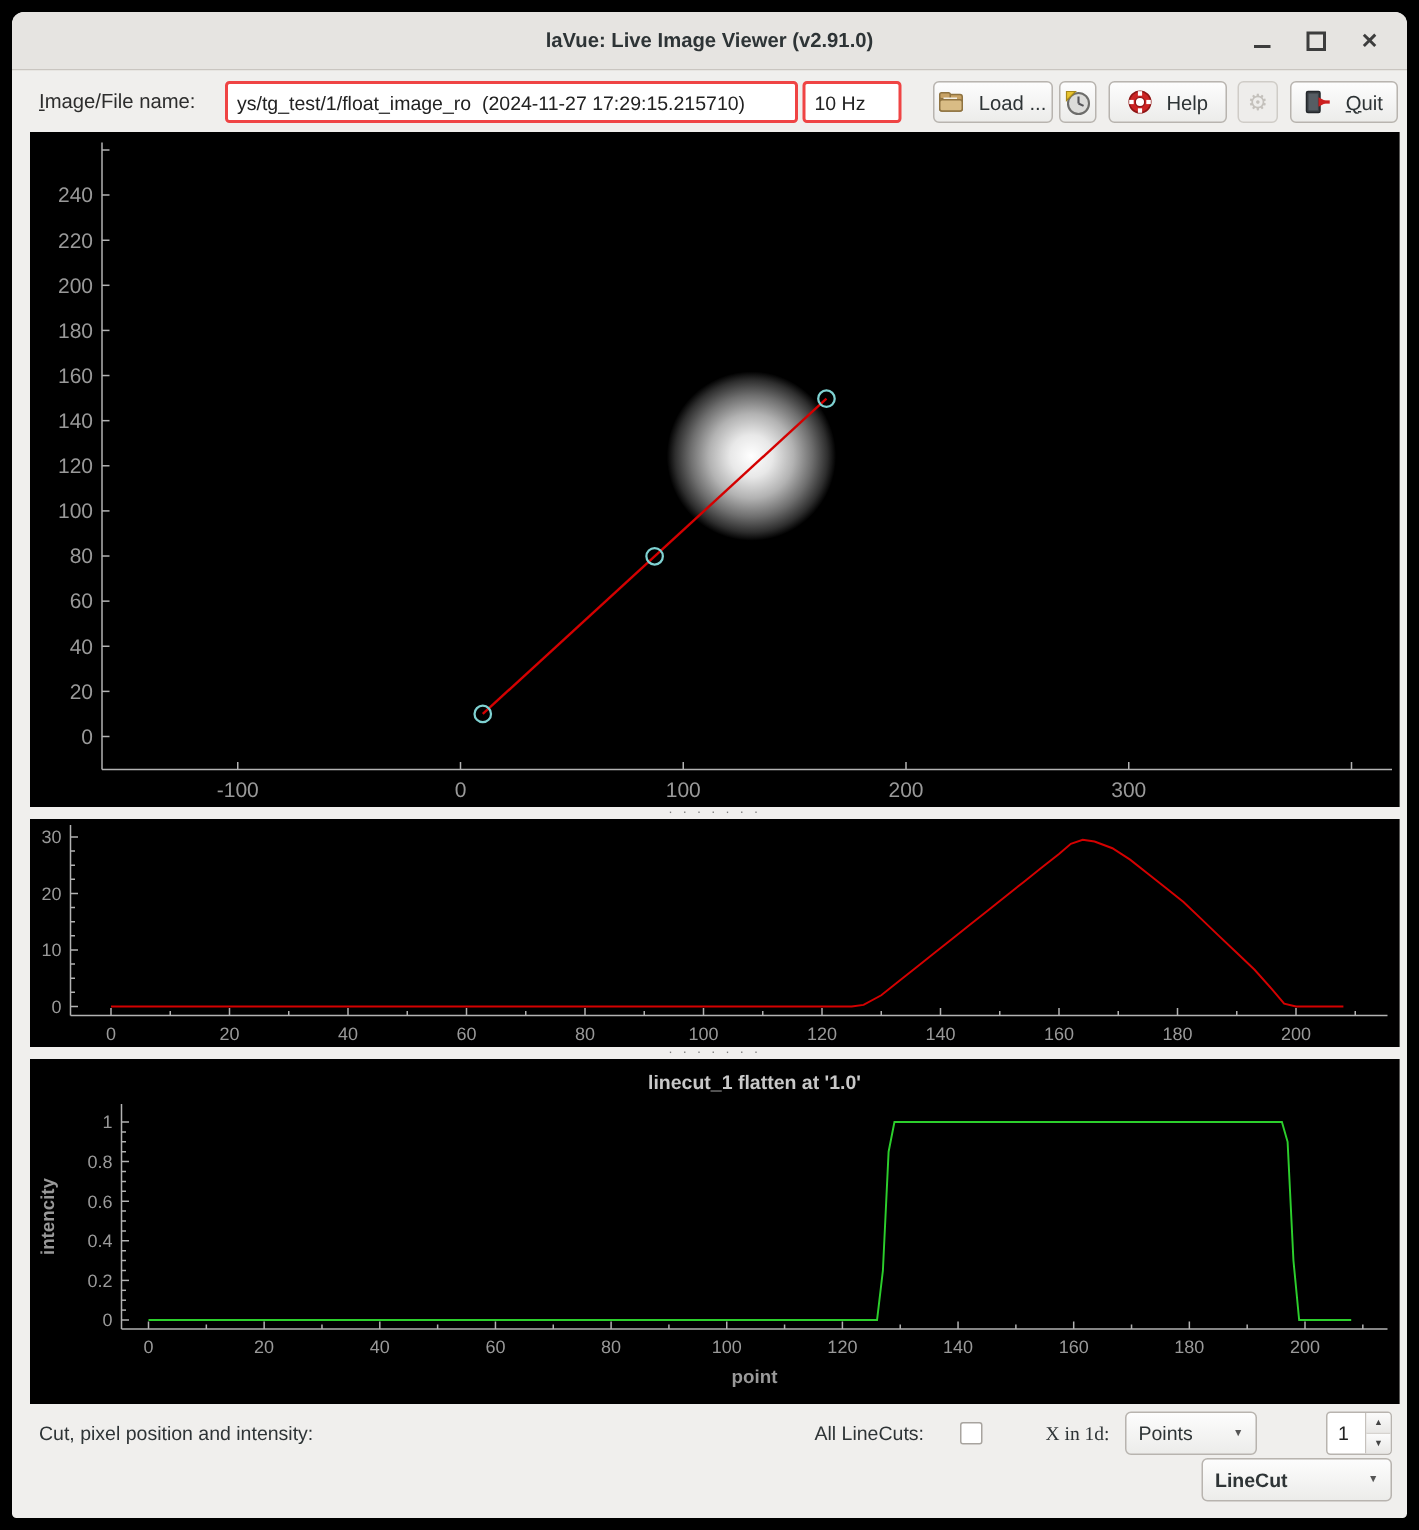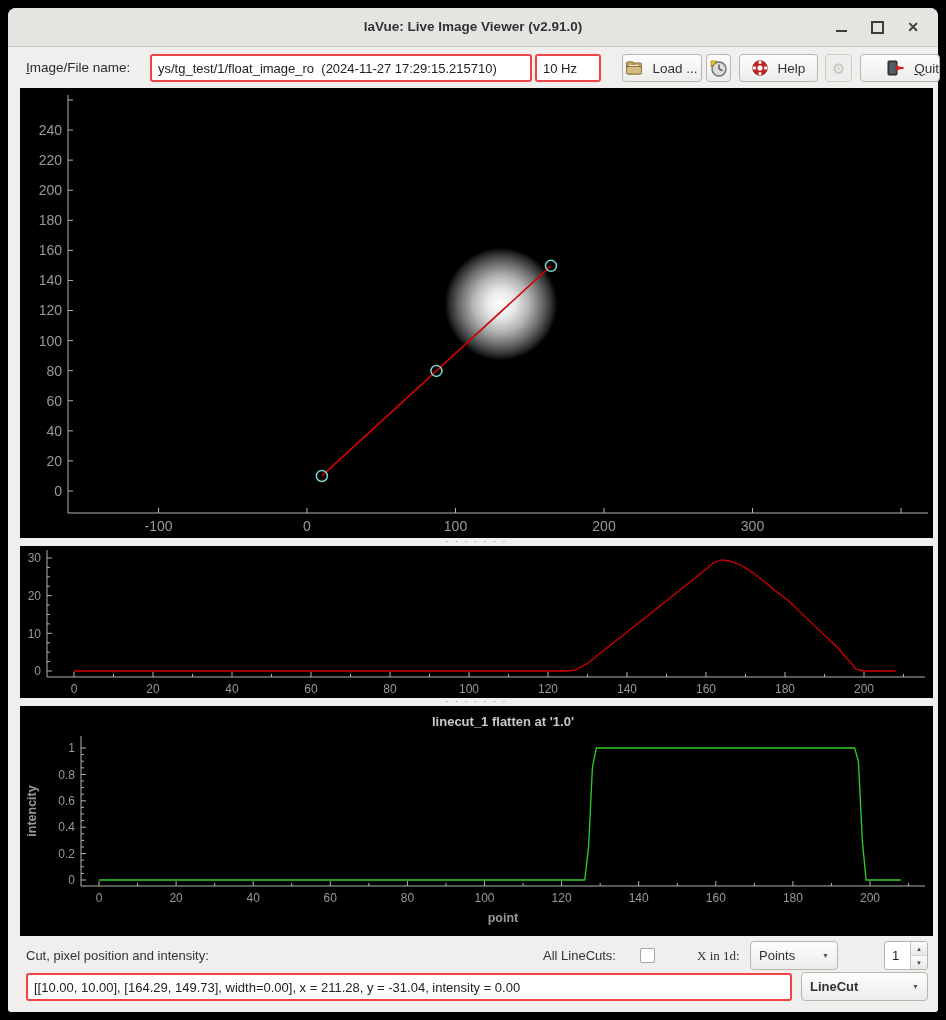--- a/index.html
+++ b/index.html
@@ -102,21 +102,21 @@
       <rect x="12.2" y="6.6" width="3" height="2.8" fill="#ffffff"></rect>
       <circle cx="8" cy="8" r="3.1" fill="#ffffff" stroke="#8e1515" stroke-width="0.8"></circle>
     </svg>
     <span>Help</span>
   </div>
 
   <div class="btn disabled" style="left:813px;top:54px;width:27px;height:28px;">
     <span class="gear-glyph">⚙</span>
   </div>
 
-  <div class="btn" style="left:848px;top:54px;width:80px;height:28px;justify-content:flex-end;">
+  <div class="btn" style="left:848px;top:54px;width:72px;height:28px;">
     <svg width="17" height="16" viewBox="0 0 17 16">
       <rect x="1" y="1" width="9" height="14" rx="1" fill="#3c4146" stroke="#23272b"></rect>
       <rect x="2.4" y="2.4" width="6.2" height="11.2" fill="#565d63"></rect>
       <path d="M16 8 L10 8 M13 8 L16.5 8" stroke="none"></path>
       <path d="M9 8 L15 4.8 L15 11.2 Z" fill="#cc1f1f" transform="rotate(180 12 8)"></path>
       <rect x="12.5" y="6.9" width="4" height="2.2" fill="#cc1f1f"></rect>
     </svg>
     <span><span class="u">Q</span><span>uit</span></span>
   </div>
 
@@ -335,19 +335,18 @@
     <div class="btns">
       <div>
           <span>▲</span>
         </div>
       <div>
           <span>▼</span>
         </div>
     </div>
   </div>
 
-  <input class="field" style="position: absolute; left: 26px; top: 973px; width: 766px; height: 28px;" value="[[10.00, 10.00], [164.29, 149.73], width=0.00], x = 211.28, y = -31.04, intensity = 0.00">
 
   <div class="combo bold" style="left:801px;top:972px;width:127px;height:29px;">
     <span class="val">LineCut</span>
     <span class="arrow">▼</span>
   </div>
 </div>
 
 </body></html>

